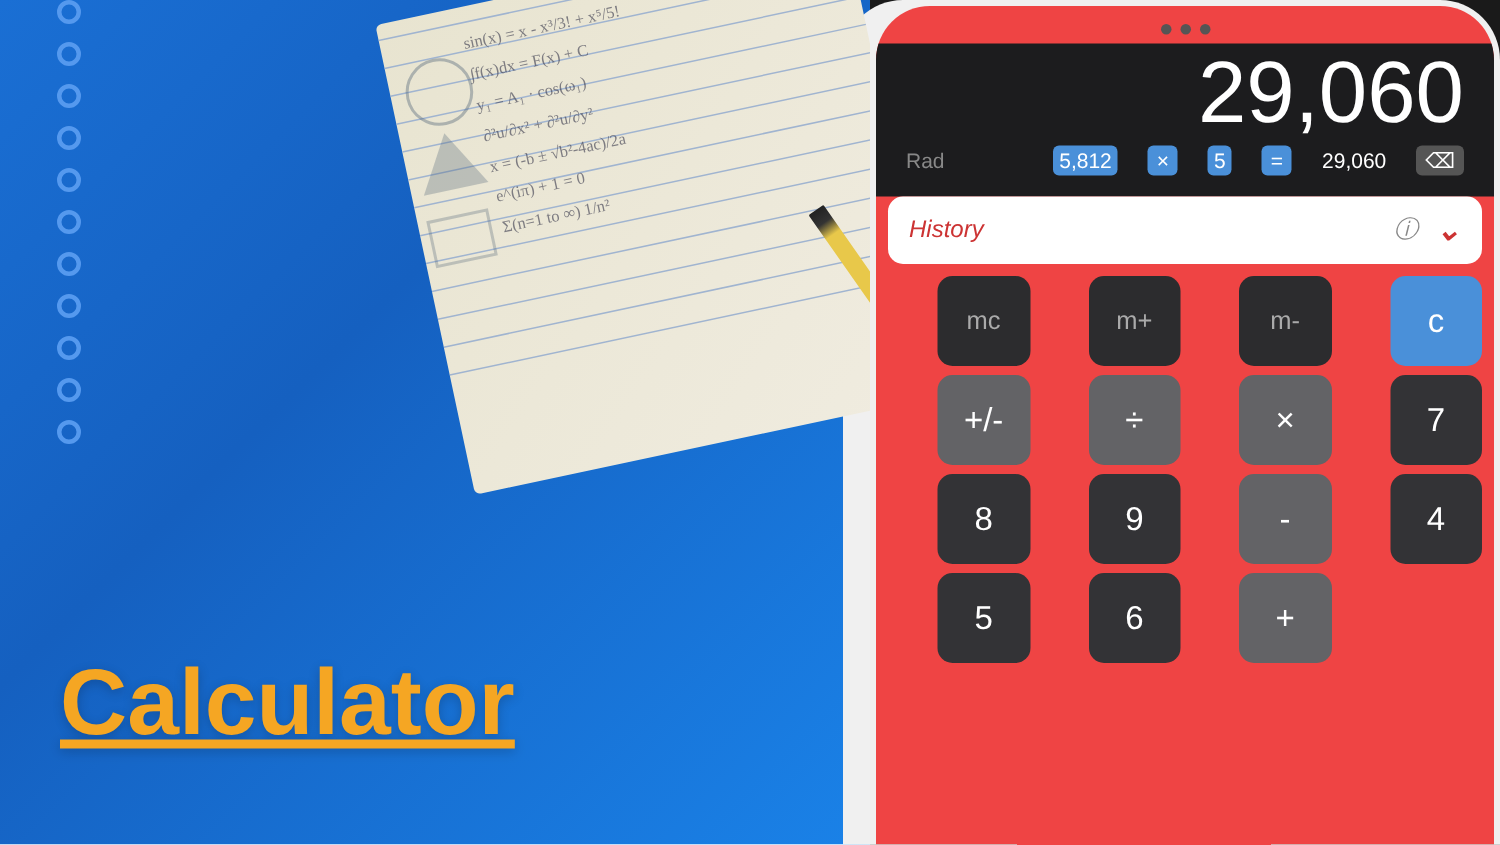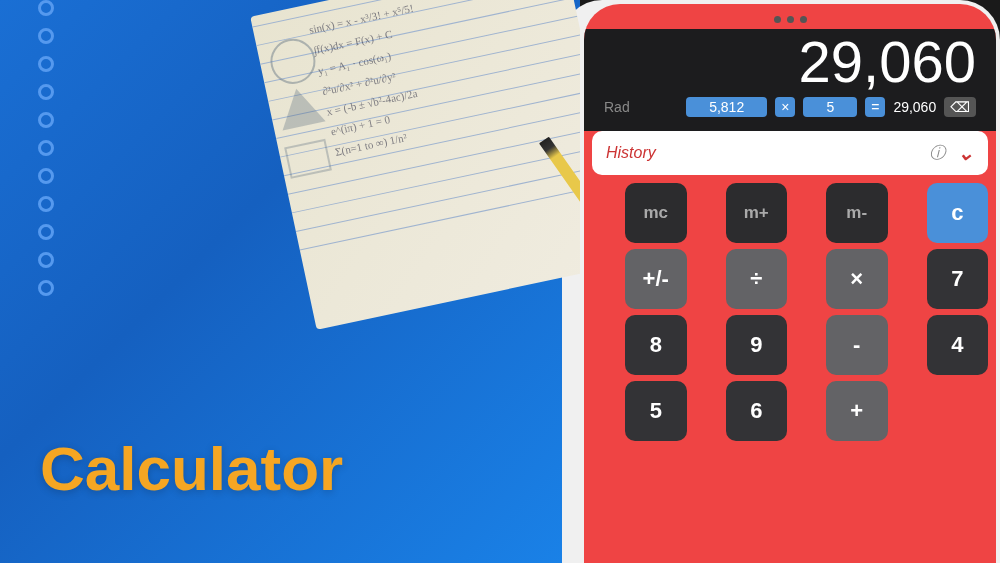--- a/index.html
+++ b/index.html
@@ -85,20 +85,21 @@
       left: 40px;
       z-index: 10;
     }
 
     .app-title {
       font-size: 62px;
       font-weight: 800;
       color: #f5a623;
       line-height: 1.1;
       text-shadow: 0 2px 8px rgba(0,0,0,0.2);
+      text-decoration: underline;
     }
 
     .app-subtitle {
       font-size: 26px;
       font-weight: 700;
       color: #ffffff;
       margin-top: 4px;
       text-shadow: 0 1px 4px rgba(0,0,0,0.3);
     }
 
@@ -165,35 +166,35 @@
       color: #ffffff;
       text-align: right;
       line-height: 1;
       padding: 4px 0;
     }
 
     .expression-row {
       display: flex;
       align-items: center;
       justify-content: flex-end;
-      gap: 8px;
+      gap: 20px;
       padding: 2px 0 6px;
       text-align: center;
     }
 
     .rad-label {
       color: #888;
       font-size: 14px;
       margin-right: auto;
     }
 
     .expr-num {
       background: #4a90d9;
       color: white;
-      padding: 2px 23px;
+      padding: 2px 4px;
       border-radius: 4px;
       font-size: 14px;
       font-weight: 500;
     }
 
     .expr-op {
       background: #4a90d9;
       color: white;
       padding: 2px 6px;
       border-radius: 4px;
@@ -262,21 +263,21 @@
       padding: 0 8px 8px;
       flex: 1;
     }
 
     .calc-btn {
       border-radius: 10px;
       display: flex;
       align-items: center;
       justify-content: center;
       font-size: 22px;
-      font-weight: 700;
+      font-weight: 400;
       cursor: pointer;
       color: white;
       border: none;
       min-height: 60px;
       margin-left: 33px;
     }
 
     .btn-dark {
       background: #333336;
       color: #ffffff;

